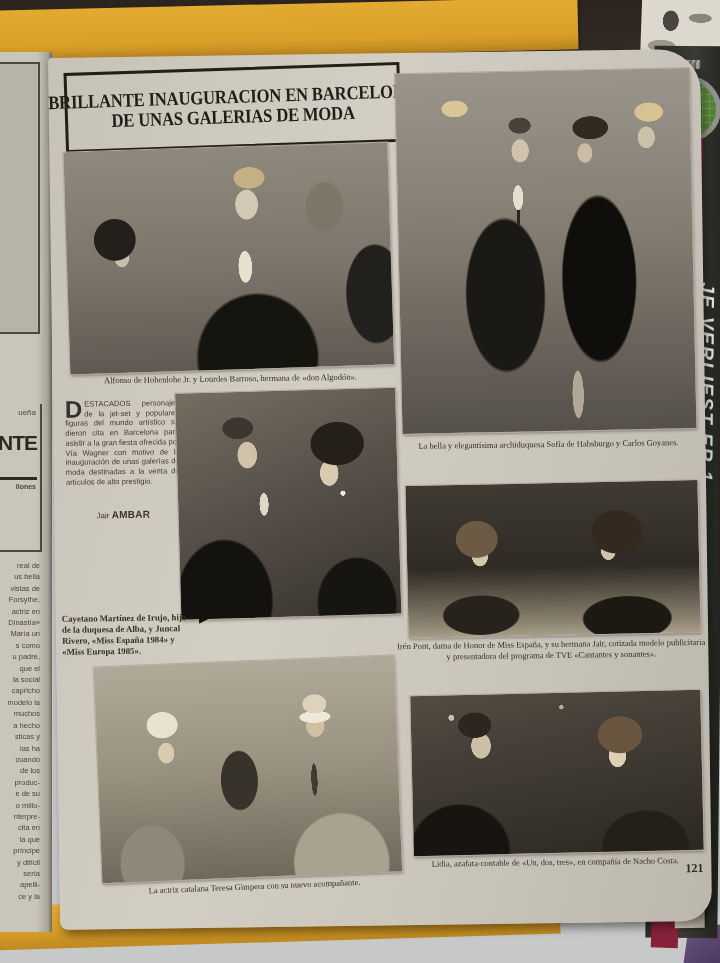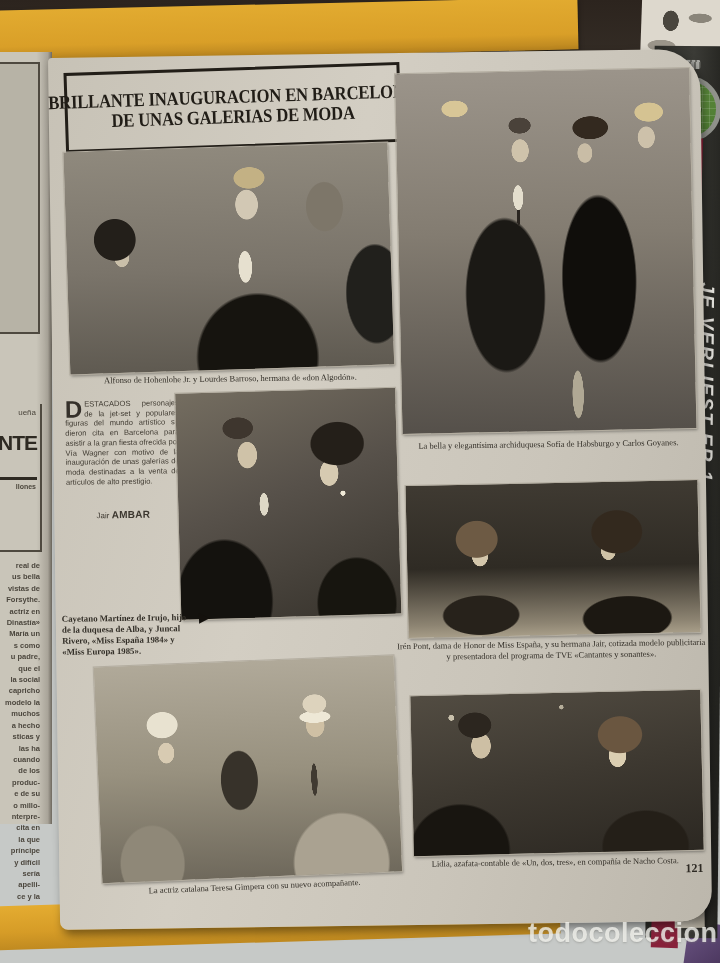--- a/index.html
+++ b/index.html
@@ -36,29 +36,29 @@
   .sw-num{position:absolute;left:30px;top:34px;font-family:"Liberation Sans",sans-serif;font-style:italic;font-weight:bold;font-size:34px;color:#edece6;text-shadow:1px 1px 0 #3a5c24;}
   .red-stripe{position:absolute;left:14px;top:92px;width:27px;height:810px;background:linear-gradient(180deg,#8e2037,#a93048 45%,#87213a);transform:rotate(1.2deg);}
   .emblem{position:absolute;left:-10px;top:490px;width:46px;height:120px;border-radius:50%;
     background:radial-gradient(circle at 50% 45%,#7c2c3c 35%,#5e1f2c 70%,#4a1822);box-shadow:inset 0 0 0 3px rgba(220,200,190,.25);}
   .spine-text{position:absolute;left:44px;top:236px;writing-mode:vertical-rl;font-family:"Liberation Sans",sans-serif;font-style:italic;font-weight:800;font-size:19px;letter-spacing:2px;color:#e9e7e1;white-space:nowrap;}
 
   
   .fore-edge{position:absolute;left:668px;top:64px;width:30px;height:864px;background:linear-gradient(90deg,#ddd7c9,#c9c3b5 55%,#a29c8e);transform:rotate(-.9deg);box-shadow:2px 0 4px rgba(0,0,0,.4);}
 
   
-  .left-strip{position:absolute;left:0;top:52px;width:52px;height:772px;background:linear-gradient(90deg,#c9c5b9 70%,#a9a499 92%,#6f6a60);}
+  .left-strip{position:absolute;left:0;top:52px;width:52px;height:880px;background:linear-gradient(90deg,#c9c5b9 70%,#a9a499 92%,#6f6a60);}
   .lp-photo{position:absolute;left:-10px;top:10px;width:46px;height:268px;background:#b7b3a6;border:2px solid #4e493f;}
   .lp-box{position:absolute;left:-6px;top:352px;width:46px;height:142px;border-right:2px solid #4e493f;border-bottom:2px solid #4e493f;padding-top:4px;}
   .lp-frag-top{font-family:"Liberation Sans",sans-serif;font-size:8px;color:#4b463c;text-align:right;padding-right:4px;}
   .lp-headline{font-family:"Liberation Sans",sans-serif;font-weight:800;font-size:21px;color:#2e2a22;text-align:right;padding-right:3px;margin-top:14px;letter-spacing:-1px;}
   .lp-rule{height:3px;background:#2e2a22;margin:22px 3px 3px 6px;}
   .lp-frag-small{font-family:"Liberation Sans",sans-serif;font-weight:700;font-size:7px;color:#4b463c;text-align:right;padding-right:4px;}
   .lp-col{position:absolute;left:0;top:508px;width:44px;}
-  .lp-line{font-family:"Liberation Sans",sans-serif;font-size:7.5px;line-height:11.4px;color:#4b463d;text-align:right;padding-right:4px;white-space:nowrap;font-weight:bold;}
+  .lp-line{font-family:"Liberation Sans",sans-serif;font-size:7.5px;line-height:11.4px;color:#4b463d;text-align:right;padding-right:4px;white-space:nowrap;}
 
   
   .page{position:absolute;left:48px;top:58px;width:652px;height:872px;transform:rotate(-.8deg);transform-origin:top left;
     background:linear-gradient(105deg,#c7c2b6,#d3cec3 38%,#cac5ba 68%,#bcb7ac);
     border-radius:4px 42px 30px 8px;box-shadow:3px 5px 10px rgba(0,0,0,.45);}
 
   .title-box{position:absolute;left:16px;top:12px;width:330px;height:74px;border:3px solid #221e18;display:flex;flex-direction:column;justify-content:center;align-items:center;transform:rotate(-1.1deg);}
   .title-line{font-weight:bold;font-size:17px;color:#211d17;letter-spacing:-.2px;transform:scale(.98,1.12);white-space:nowrap;}
 
   .photo{position:absolute;outline:1px solid #b3ada0;box-shadow:1px 2px 3px rgba(0,0,0,.35);}
@@ -243,14 +243,13 @@
 
     <div class="photo photo5"></div>
     <div class="caption cap5">La actriz catalana Teresa Gimpera con su nuevo acompañante.</div>
 
     <div class="photo photo6"></div>
     <div class="caption cap6">Lidia, azafata-contable de «Un, dos, tres», en compañía de Nacho Costa.</div>
 
     <div class="pageno">121</div>
   </div>
 
-  <div class="watermark">todocoleccion</div>
 </div>
 
 </body></html>

